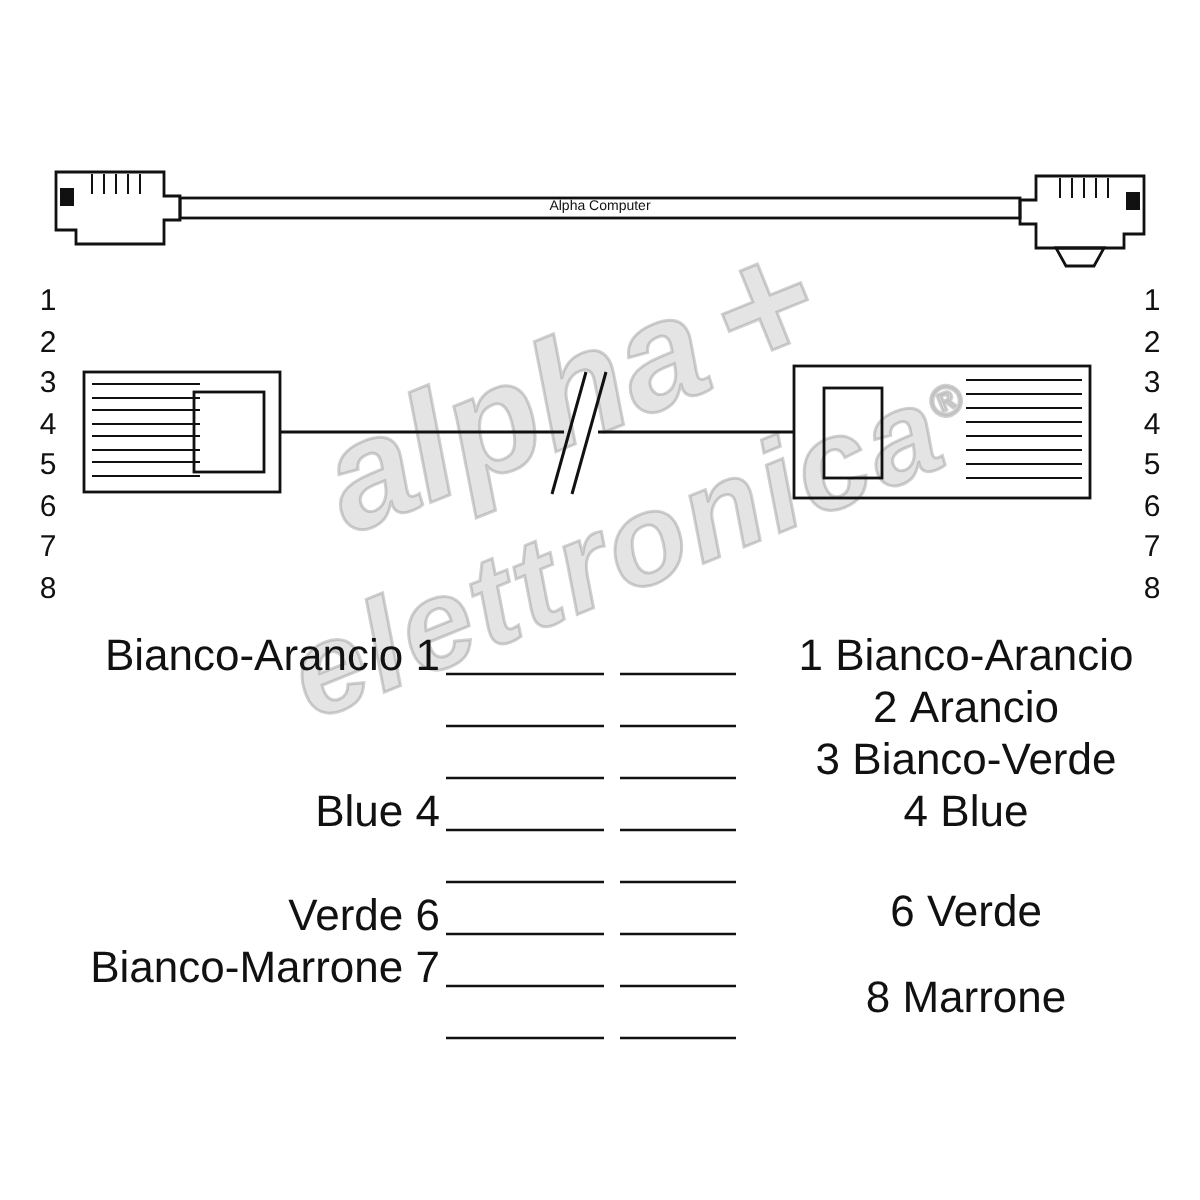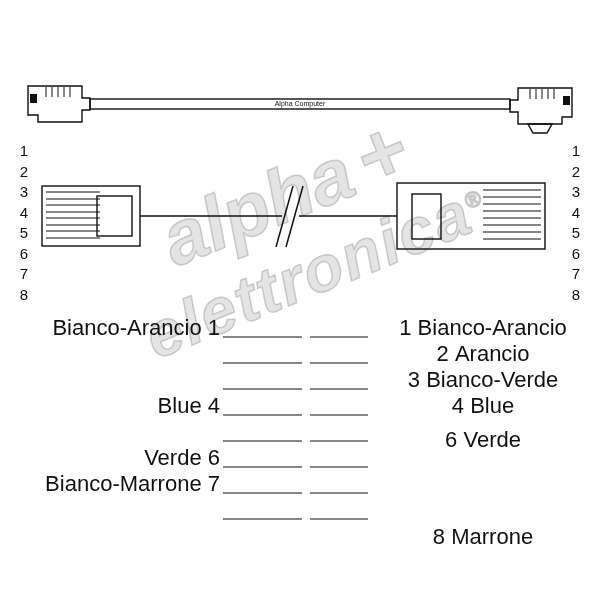--- a/index.html
+++ b/index.html
@@ -166,16 +166,16 @@
 
   <div class="row left" style="top:317px"><span>Bianco-Arancio</span>&nbsp;<span>1</span></div>
   <div class="row left" style="top:395px"><span>Blue</span>&nbsp;<span>4</span></div>
   <div class="row left" style="top:447px"><span>Verde</span>&nbsp;<span>6</span></div>
   <div class="row left" style="top:473px"><span>Bianco-Marrone</span>&nbsp;<span>7</span></div>
 
   <div class="row right" style="top:317px"><span>1</span>&nbsp;<span>Bianco-Arancio</span></div>
   <div class="row right" style="top:343px"><span>2</span>&nbsp;<span>Arancio</span></div>
   <div class="row right" style="top:369px"><span>3</span>&nbsp;<span>Bianco-Verde</span></div>
   <div class="row right" style="top:395px"><span>4</span>&nbsp;<span>Blue</span></div>
-  <div class="row right" style="top:429px"><span>6</span>&nbsp;<span>Verde</span></div>
-  <div class="row right" style="top:526px"><span>8</span>&nbsp;<span>Marrone</span></div>
+  <div class="row right" style="top:445px"><span>6</span>&nbsp;<span>Verde</span></div>
+  <div class="row right" style="top:488px"><span>8</span>&nbsp;<span>Marrone</span></div>
 
 </div>
 
 </body></html>

